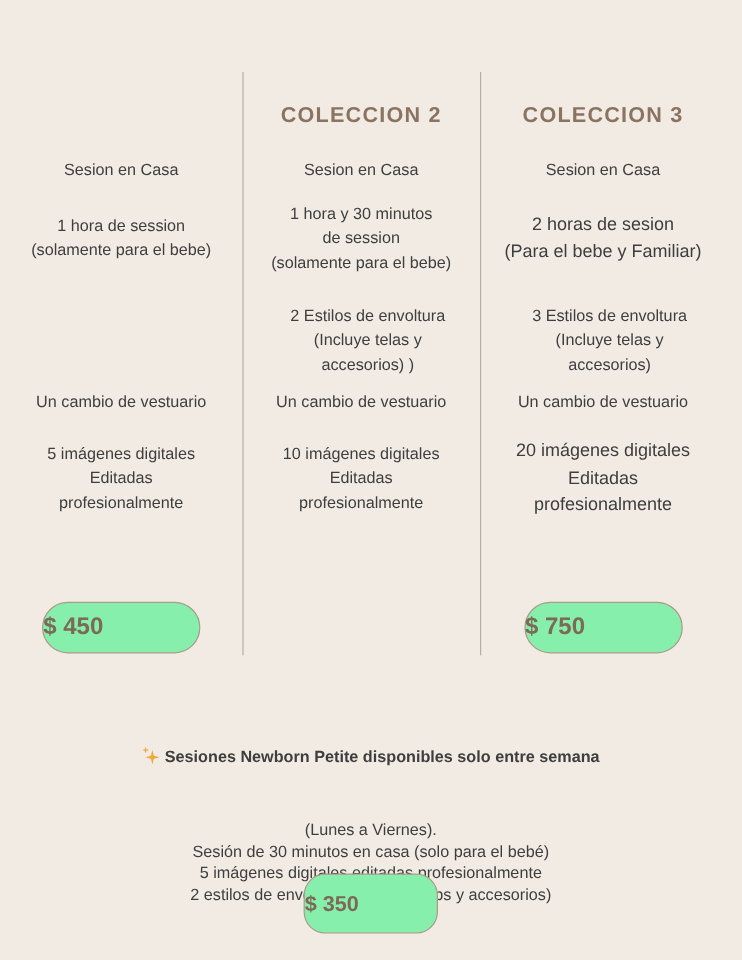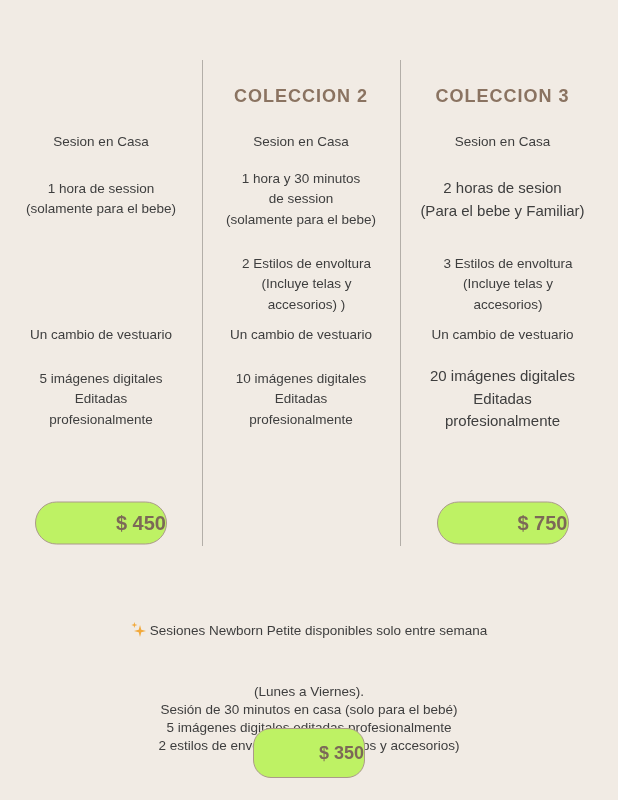--- a/index.html
+++ b/index.html
@@ -49,36 +49,36 @@
   .f2 { top: 272px; }
   .col-2 .f2, .col-3 .f2 { top: 284px; padding-left: 11px; }
   .f3 { top: 335px; }
   .f4 { top: 399px; }
   .col-3 .f1, .col-3 .f4 { font-size: 15px; }
 
   .pill {
     position: absolute; top: 523px; left: 50%;
     transform: translate(-50%, -50%);
     width: 132px; height: 43px;
-    background: #bef264;
+    background: #86efac;
     border: 1px solid #ab9a8a;
     border-radius: 22px;
-    display: flex; align-items: center; justify-content: flex-end;
+    display: flex; align-items: center; justify-content: flex-start;
     font-size: 20px; font-weight: 700;
     color: #7c6957;
     box-sizing: border-box;
   }
 
   .footnote {
     position: absolute; top: 622px; left: 0; right: 0;
     text-align: center;
     font-size: 13.5px; line-height: 18px;
     color: #3e3e3e;
   }
-  .fn-line1 { white-space: nowrap; }
+  .fn-line1 { white-space: nowrap; font-weight: bold; }
   .fn-rest { white-space: pre-line; margin-top: 41px; }
   .sparkle {
     display: inline-block;
     vertical-align: -2px;
     margin-right: 4px;
   }
 
   .pill.bottom {
     top: 753px;
     width: 112px; height: 50px;

